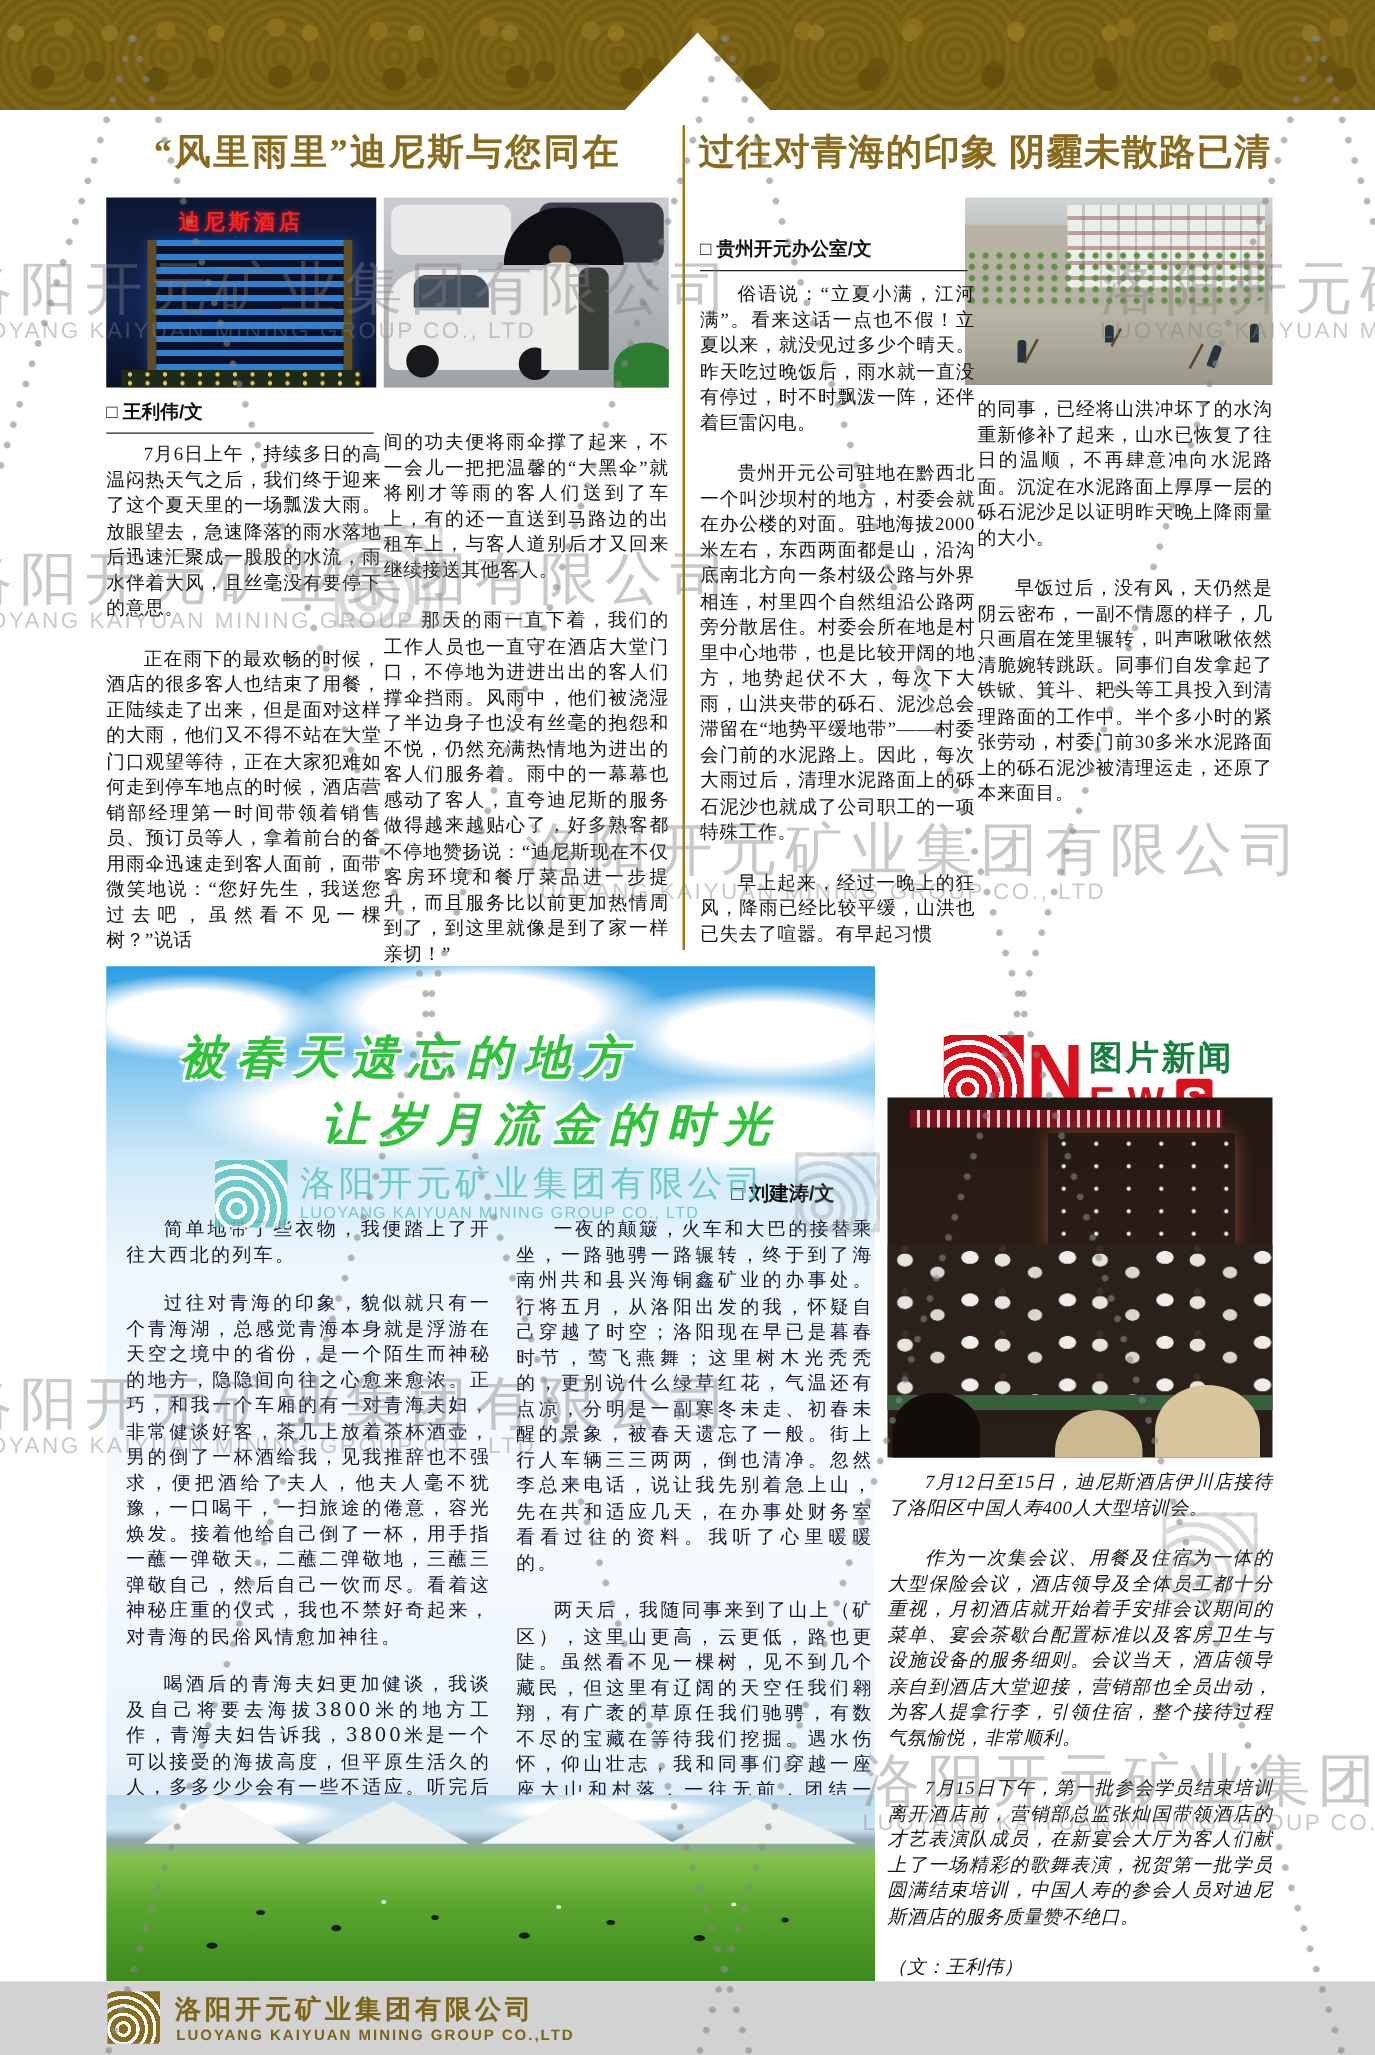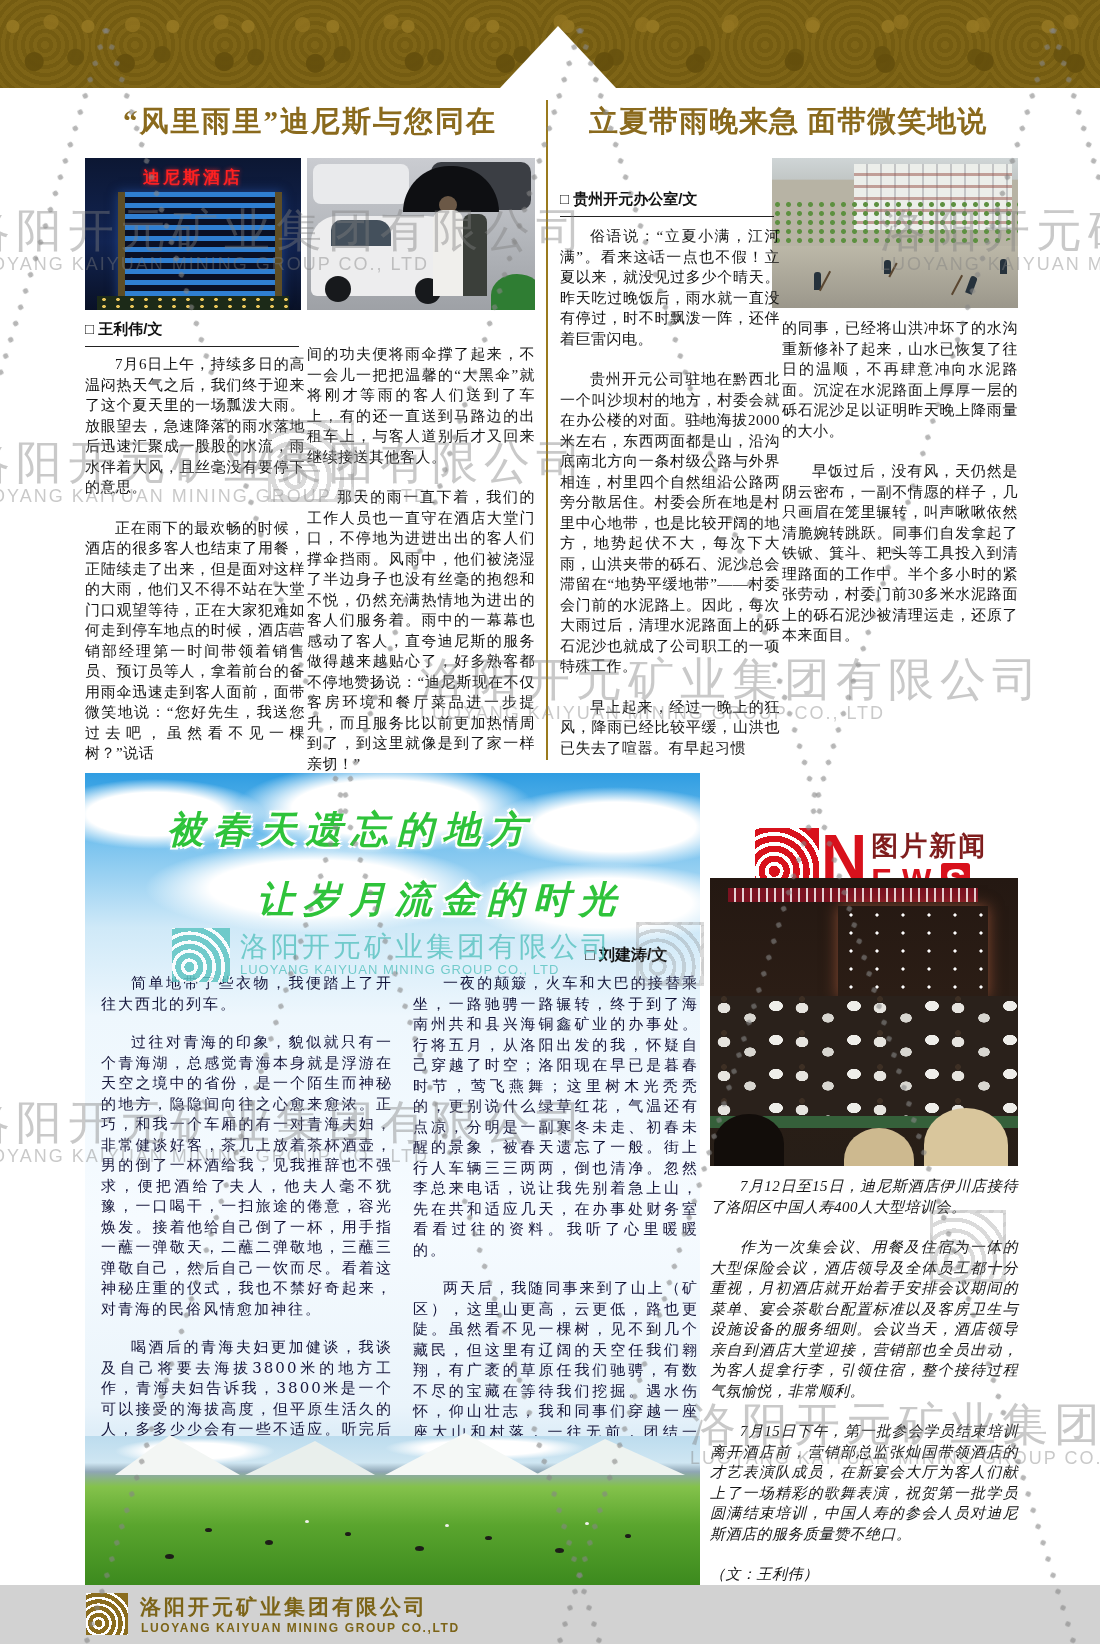--- a/index.html
+++ b/index.html
@@ -97,21 +97,21 @@
   
   .news-logo{position:absolute;left:755px;top:828px;display:flex;align-items:flex-start;}
   .klogo{background-color:#d8111c;width:64px;height:60px;
     background-image:radial-gradient(circle at 30% 72%, transparent 0 9%, #fff 9% 15%, transparent 15% 25%, #fff 25% 31%, transparent 31% 41%, #fff 41% 47%, transparent 47% 57%, #fff 57% 63%, transparent 63% 73%, #fff 73% 79%, transparent 79% 100%);}
   .klogo.gray{background-color:transparent;border:3px solid rgba(130,130,130,.65);
     background-image:radial-gradient(circle at 30% 72%, transparent 0 9%, rgba(130,130,130,.65) 9% 15%, transparent 15% 25%, rgba(130,130,130,.65) 25% 31%, transparent 31% 41%, rgba(130,130,130,.65) 41% 47%, transparent 47% 57%, rgba(130,130,130,.65) 57% 63%, transparent 63% 73%, rgba(130,130,130,.65) 73% 79%, transparent 79% 100%);}
   .klogo.teal{background-color:#5fc5c3;}
   .klogo.gold{background-color:#8a6c1e;}
   .nl-n{font-family:"Liberation Sans","DejaVu Sans",sans-serif;font-weight:bold;font-size:64px;line-height:60px;color:#d8111c;margin-left:2px;}
   .nl-right{margin-left:4px;display:flex;flex-direction:column;}
-  .nl-cn{font-size:27px;font-weight:bold;color:#7f1d1d;letter-spacing:2px;font-family:Liberation Serif, serif;text-shadow:1px 1px 0 #fff inset;}
+  .nl-cn{font-size:27px;font-weight:bold;color:#15803d;letter-spacing:2px;font-family:Liberation Serif, serif;text-shadow:1px 1px 0 #fff inset;}
   .nl-ews{font-size:31px;font-weight:bold;color:#d8111c;letter-spacing:10px;font-family:"Liberation Sans","DejaVu Sans",sans-serif;line-height:30px;margin-top:2px;}
   .nl-s{background:#d8111c;color:#fff;padding:0 4px;letter-spacing:0;border-radius:3px;}
   
   .footer{position:absolute;left:0;top:1585px;width:1100px;height:59px;background:#d2d2d2;}
   .ft-logo{position:absolute;left:86px;top:8px;width:42px;height:42px;}
   .ft-cn{position:absolute;left:140px;top:8px;font-size:21px;font-weight:bold;color:#7c6418;
     letter-spacing:3px;font-family:"Liberation Sans","DejaVu Sans",sans-serif;}
   .ft-en{position:absolute;left:141px;top:36px;font-size:12px;font-weight:bold;color:#7c6418;
     letter-spacing:1.6px;font-family:"Liberation Sans","DejaVu Sans",sans-serif;}
   
@@ -164,21 +164,21 @@
     <p>7月6日上午，持续多日的高温闷热天气之后，我们终于迎来了这个夏天里的一场瓢泼大雨。放眼望去，急速降落的雨水落地后迅速汇聚成一股股的水流，雨水伴着大风，且丝毫没有要停下的意思。</p>
     <p>正在雨下的最欢畅的时候，酒店的很多客人也结束了用餐，正陆续走了出来，但是面对这样的大雨，他们又不得不站在大堂门口观望等待，正在大家犯难如何走到停车地点的时候，酒店营销部经理第一时间带领着销售员、预订员等人，拿着前台的备用雨伞迅速走到客人面前，面带微笑地说：“您好先生，我送您过去吧，虽然看不见一棵树？”说话</p>
   </div>
   <div class="col" style="left:307px;top:344px;width:228px;">
     <p class="noind">间的功夫便将雨伞撑了起来，不一会儿一把把温馨的“大黑伞”就将刚才等雨的客人们送到了车上，有的还一直送到马路边的出租车上，与客人道别后才又回来继续接送其他客人。</p>
     <p>那天的雨一直下着，我们的工作人员也一直守在酒店大堂门口，不停地为进进出出的客人们撑伞挡雨。风雨中，他们被浇湿了半边身子也没有丝毫的抱怨和不悦，仍然充满热情地为进出的客人们服务着。雨中的一幕幕也感动了客人，直夸迪尼斯的服务做得越来越贴心了，好多熟客都不停地赞扬说：“迪尼斯现在不仅客房环境和餐厅菜品进一步提升，而且服务比以前更加热情周到了，到这里就像是到了家一样亲切！”</p>
   </div>
 
   <div class="divider"></div>
 
-  <div class="headline" style="left:558px;top:102px;width:460px;letter-spacing:1px;">立夏带雨晚来急 面带微笑地说</div>
+  <div class="headline" style="left:558px;top:102px;width:460px;letter-spacing:1px;">过往对青海的印象 阴霾未散路已清</div>
 
   <div class="photo ph-road" style="left:772px;top:158px;width:246px;height:150px;">
     <div class="rd-bld"></div>
     <div class="rd-green"></div>
     <div class="rd-mud"></div>
     <div class="rd-fig" style="left:42px;bottom:18px;"></div>
     <div class="rd-tool" style="left:52px;bottom:16px;"></div>
     <div class="rd-fig" style="left:112px;bottom:34px;height:14px;"></div>
     <div class="rd-tool" style="left:120px;bottom:30px;height:16px;"></div>
     <div class="rd-fig" style="left:196px;bottom:14px;transform:rotate(20deg);"></div>
@@ -197,21 +197,21 @@
     <p class="noind">的同事，已经将山洪冲坏了的水沟重新修补了起来，山水已恢复了往日的温顺，不再肆意冲向水泥路面。沉淀在水泥路面上厚厚一层的砾石泥沙足以证明昨天晚上降雨量的大小。</p>
     <p>早饭过后，没有风，天仍然是阴云密布，一副不情愿的样子，几只画眉在笼里辗转，叫声啾啾依然清脆婉转跳跃。同事们自发拿起了铁锨、箕斗、耙头等工具投入到清理路面的工作中。半个多小时的紧张劳动，村委门前30多米水泥路面上的砾石泥沙被清理运走，还原了本来面目。</p>
   </div>
 
   <div class="feature">
     <div class="cloud" style="left:-40px;top:6px;width:220px;height:70px;"></div>
     <div class="cloud" style="left:150px;top:-10px;width:300px;height:90px;"></div>
     <div class="cloud" style="left:400px;top:14px;width:260px;height:80px;"></div>
     <div class="cloud" style="left:60px;top:70px;width:340px;height:90px;"></div>
     <div class="cloud" style="left:380px;top:90px;width:280px;height:80px;"></div>
-    <div class="f-head" style="left:58px;top:32px;margin-left:24px;">被春天遗忘的地方</div>
+    <div class="f-head" style="left:58px;top:48px;">被春天遗忘的地方</div>
     <div class="f-head" style="left:172px;top:102px;">让岁月流金的时光</div>
     <div class="f-byline" style="position:absolute;left:500px;top:172px;">□ 刘建涛/文</div>
 
     <div class="fcol" style="left:16px;top:200px;width:292px;">
       <p>简单地带了些衣物，我便踏上了开往大西北的列车。</p>
       <p>过往对青海的印象，貌似就只有一个青海湖，总感觉青海本身就是浮游在天空之境中的省份，是一个陌生而神秘的地方，隐隐间向往之心愈来愈浓。正巧，和我一个车厢的有一对青海夫妇，非常健谈好客，茶几上放着茶杯酒壶，男的倒了一杯酒给我，见我推辞也不强求，便把酒给了夫人，他夫人毫不犹豫，一口喝干，一扫旅途的倦意，容光焕发。接着他给自己倒了一杯，用手指一蘸一弹敬天，二蘸二弹敬地，三蘸三弹敬自己，然后自己一饮而尽。看着这神秘庄重的仪式，我也不禁好奇起来，对青海的民俗风情愈加神往。</p>
       <p>喝酒后的青海夫妇更加健谈，我谈及自己将要去海拔3800米的地方工作，青海夫妇告诉我，3800米是一个可以接受的海拔高度，但平原生活久的人，多多少少会有一些不适应。听完后我心里还是有些打鼓，略有不安。</p>
     </div>
     <div class="fcol" style="left:328px;top:200px;width:286px;">
       <p>一夜的颠簸，火车和大巴的接替乘坐，一路驰骋一路辗转，终于到了海南州共和县兴海铜鑫矿业的办事处。行将五月，从洛阳出发的我，怀疑自己穿越了时空；洛阳现在早已是暮春时节，莺飞燕舞；这里树木光秃秃的，更别说什么绿草红花，气温还有点凉，分明是一副寒冬未走、初春未醒的景象，被春天遗忘了一般。街上行人车辆三三两两，倒也清净。忽然李总来电话，说让我先别着急上山，先在共和适应几天，在办事处财务室看看过往的资料。我听了心里暖暖的。</p>

